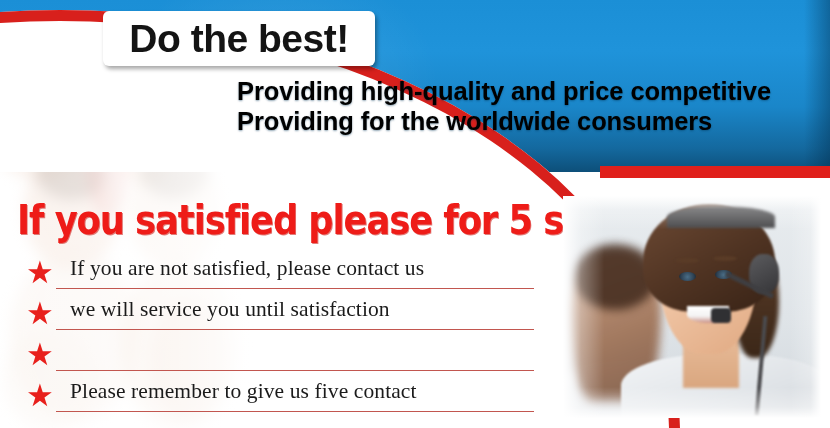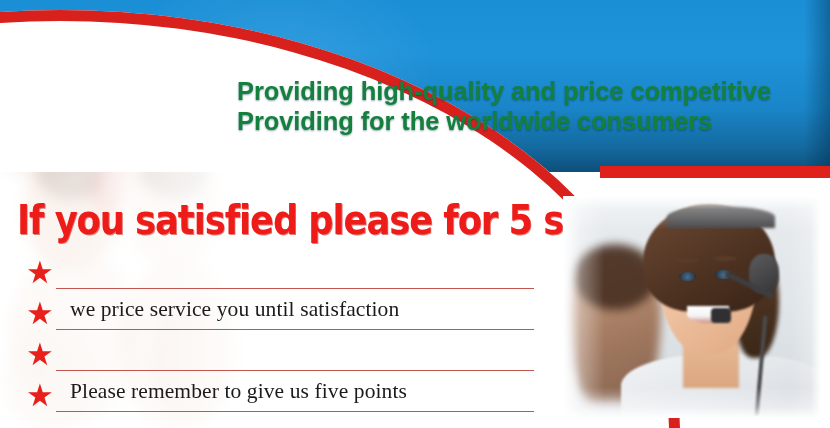--- a/index.html
+++ b/index.html
@@ -122,21 +122,21 @@
     letter-spacing: -0.5px;
     white-space: nowrap;
   }
 
   
   .subtitle {
     position: absolute;
     left: 237px;
     top: 76px;
     width: 580px;
-    color: #15803d;
+    color: #000000;
     font-size: 25.5px;
     font-weight: bold;
     line-height: 30px;
     letter-spacing: -0.1px;
     text-shadow: 0 1px 2px rgba(0,50,85,0.45);
     white-space: nowrap;
   }
 
   
   .headline {
@@ -373,49 +373,53 @@
   </div>
 
   <div class="blue-panel">
     <div class="bp-texture"></div>
     <div class="bp-dark-right"></div>
     <div class="white-wedge"></div>
   </div>
   <div class="red-swoosh"></div>
   <div class="red-bar"></div>
 
+  <div class="plaque">
+    <div class="plaque-text">Do the best!</div>
+  </div>
 
   <div class="subtitle">
     <div>Providing high-quality and price competitive</div>
     <div>Providing for the worldwide consumers</div>
   </div>
 
   <div class="headline">If you satisfied please for 5 stars!</div>
 
   <div class="bullets">
+
+    <div class="bullet-row">
+      <span class="star-icon">★</span>
+      <span class="bullet-text">If you are not satisfied, please contact us</span>
+      <span class="bullet-rule"></span>
+    </div>
+
+    <div class="bullet-row">
+      <span class="star-icon">★</span>
+      <span class="bullet-text">we will service you until  satisfaction</span>
+      <span class="bullet-rule"></span>
+    </div>
 
     <div class="bullet-row">
       <span class="star-icon">★</span>
       <span class="bullet-rule"></span>
     </div>
 
     <div class="bullet-row">
       <span class="star-icon">★</span>
-      <span class="bullet-text">we price service you until  satisfaction</span>
-      <span class="bullet-rule"></span>
-    </div>
-
-    <div class="bullet-row">
-      <span class="star-icon">★</span>
-      <span class="bullet-rule"></span>
-    </div>
-
-    <div class="bullet-row">
-      <span class="star-icon">★</span>
-      <span class="bullet-text">Please remember to give us five points</span>
+      <span class="bullet-text">Please remember to give us five contact</span>
       <span class="bullet-rule"></span>
     </div>
 
   </div>
 
   <div class="operator-photo">
     <div class="op-bg"></div>
     <div class="op-second-shirt"></div>
     <div class="op-second-person"></div>
     <div class="op-second-hair"></div>

